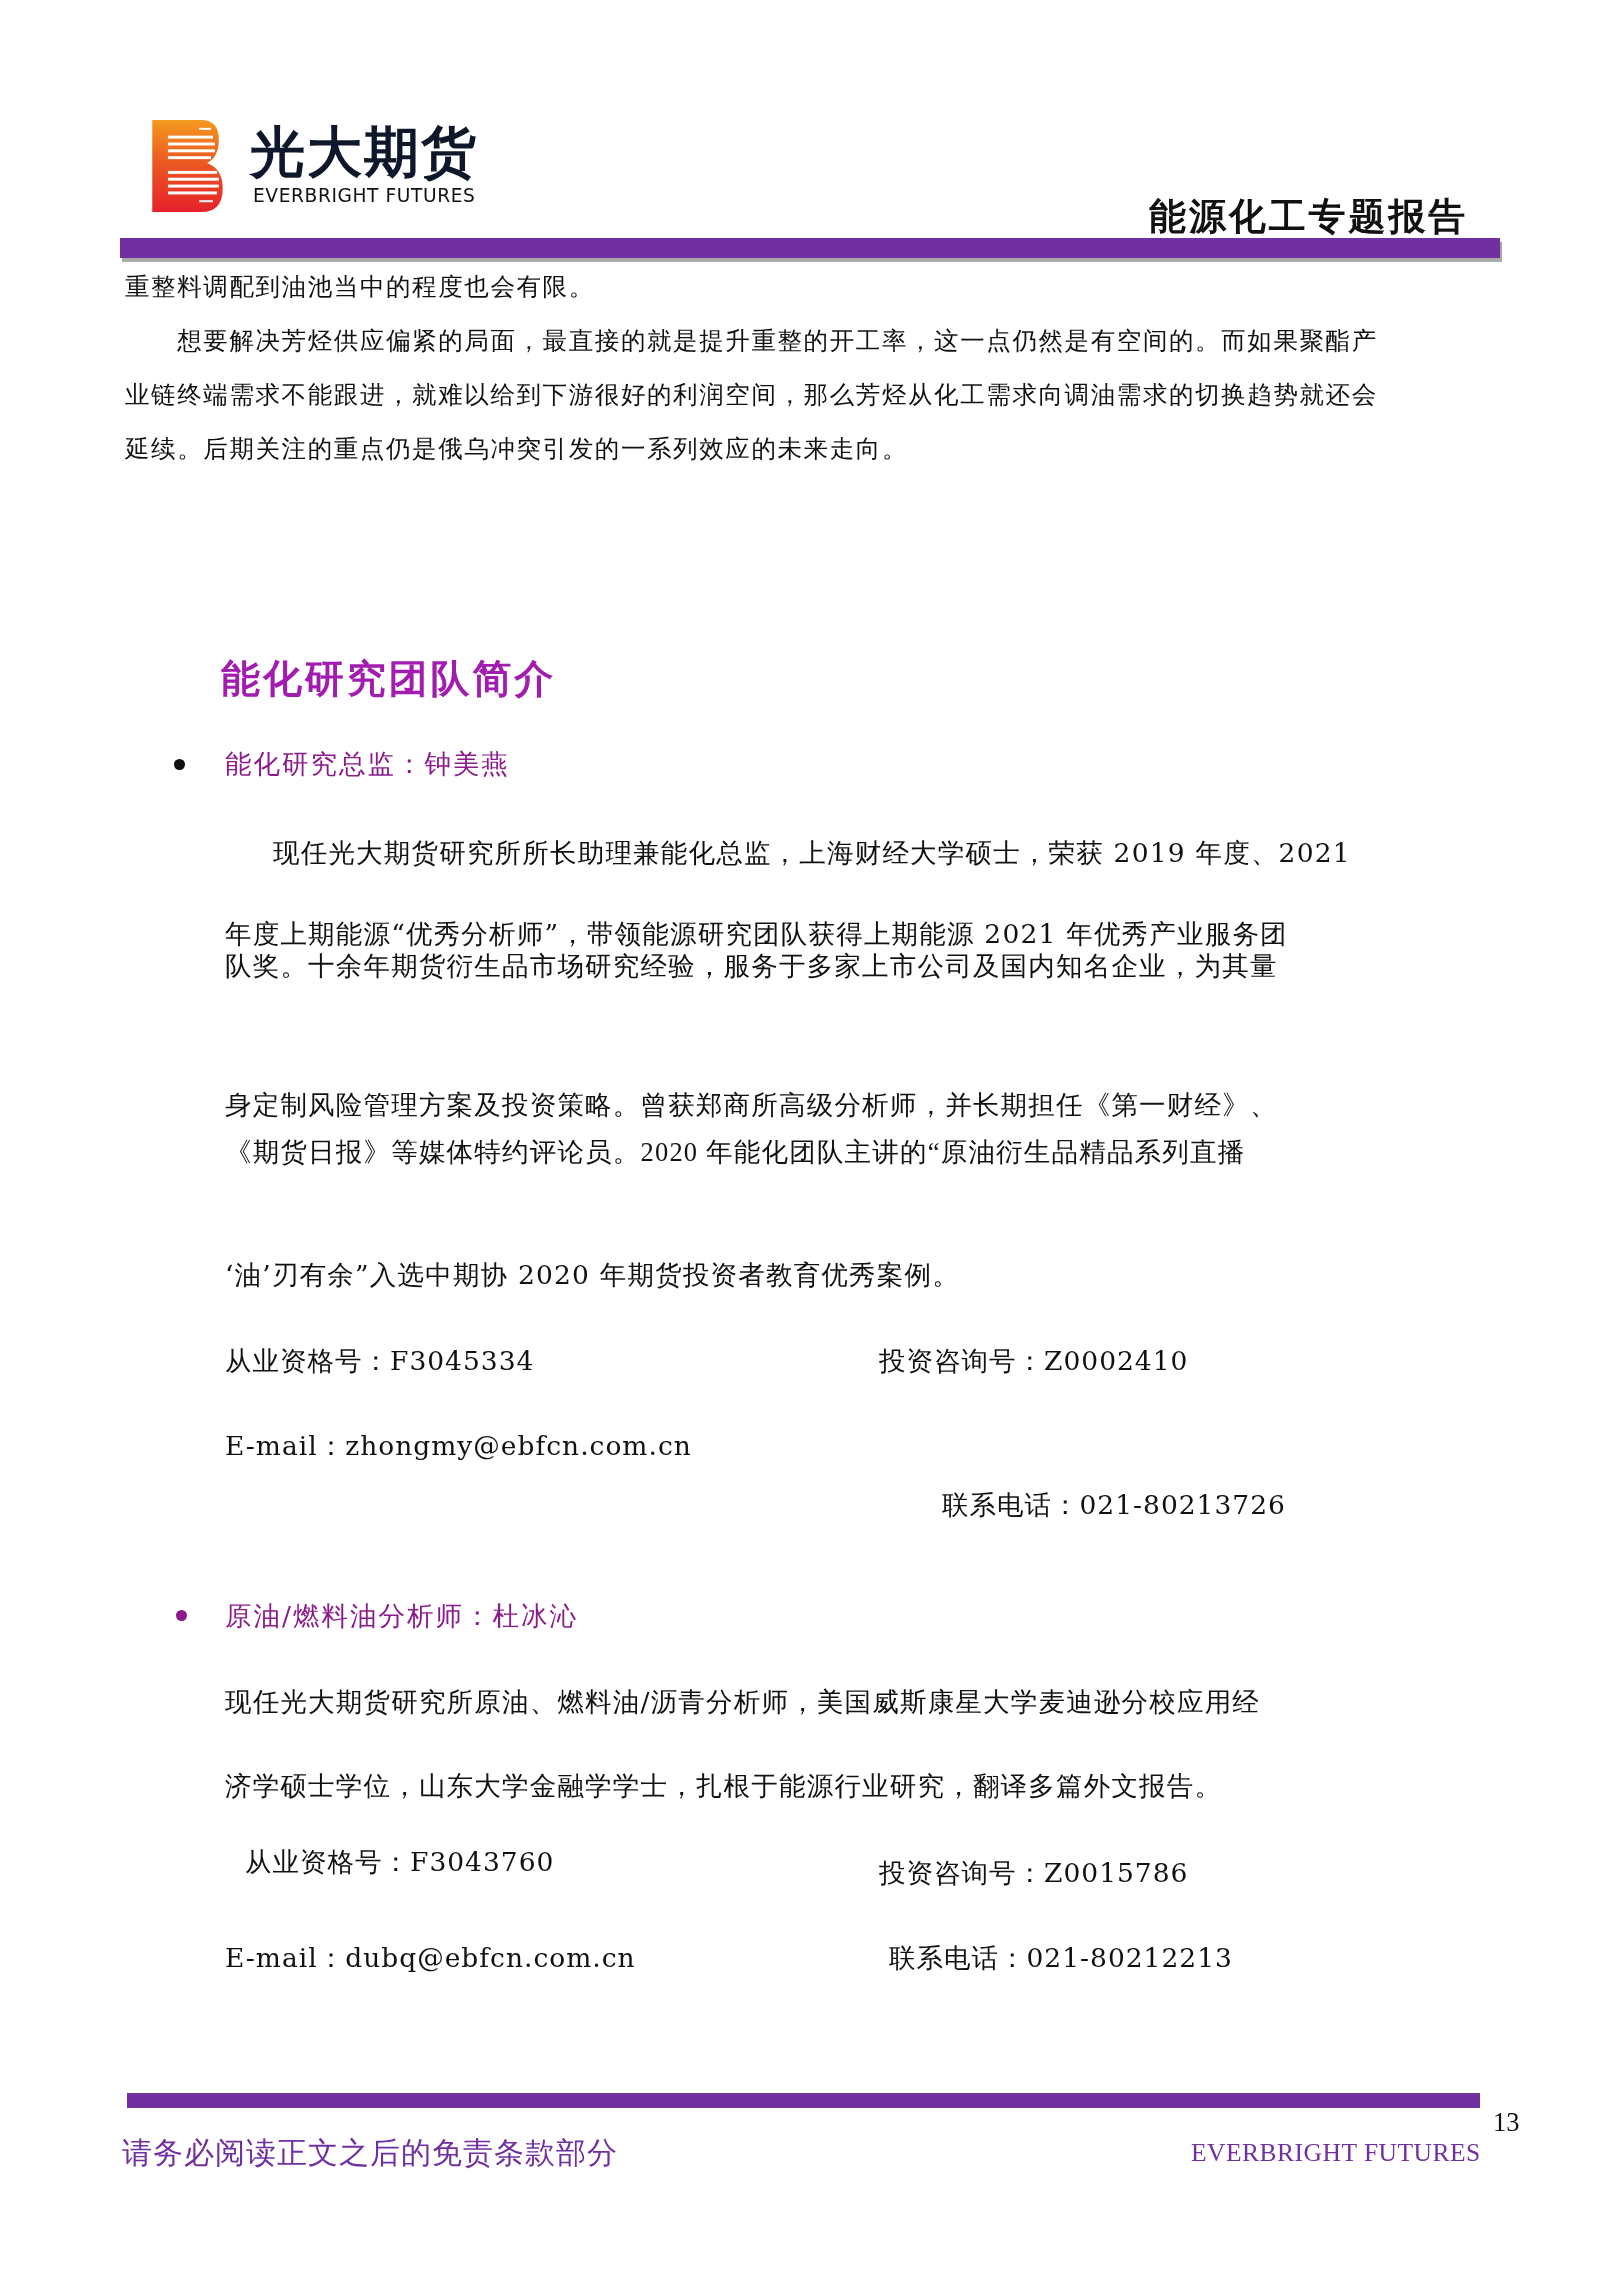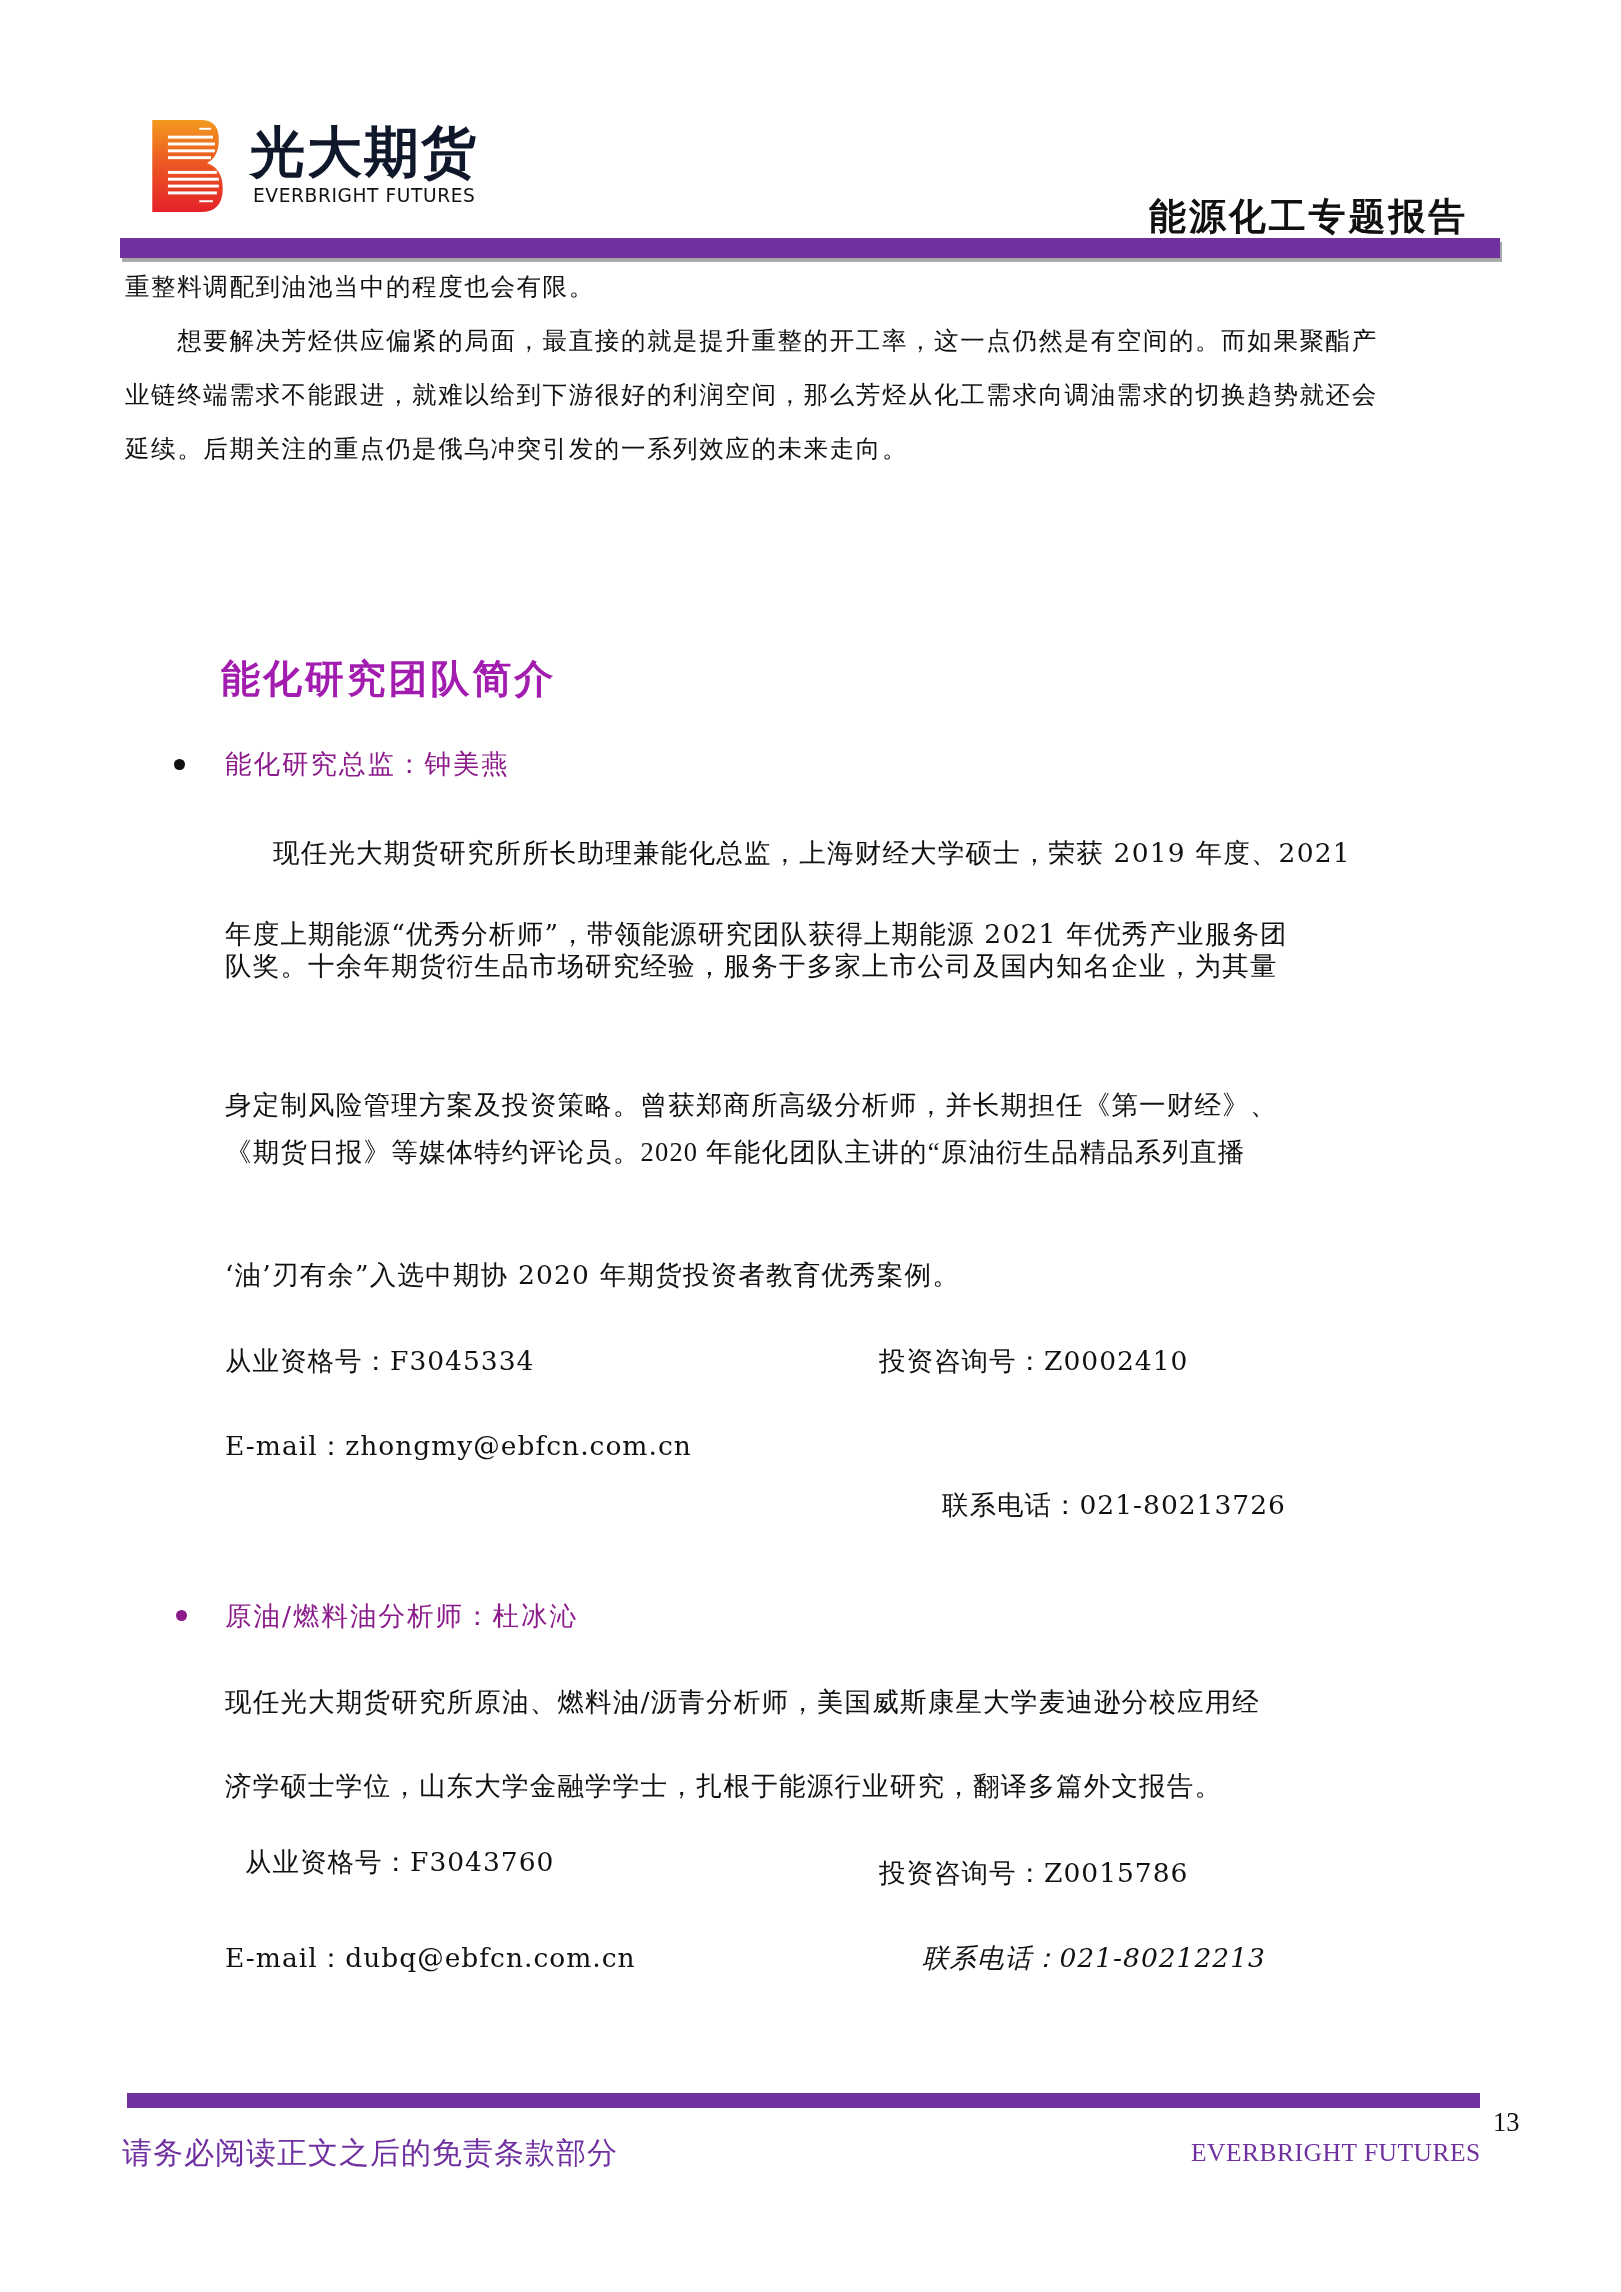--- a/index.html
+++ b/index.html
@@ -112,19 +112,19 @@
 
 <div class="abs bullet" style="left:176px; top:1610px; background:#8B1A8B;"></div>
 <div class="abs person-heading" style="top:1599px;">原油/燃料油分析师：杜冰沁</div>
 
 <div class="abs bio-line" style="top:1685px;">现任光大期货研究所原油、燃料油/沥青分析师，美国威斯康星大学麦迪逊分校应用经</div>
 <div class="abs bio-line" style="top:1769px;">济学硕士学位，山东大学金融学学士，扎根于能源行业研究，翻译多篇外文报告。</div>
 
 <div class="abs contact" style="left:225px; top:1845px;margin-left:20px;">从业资格号：F3043760</div>
 <div class="abs contact" style="left:879px; top:1856px;">投资咨询号：Z0015786</div>
 <div class="abs contact" style="left:225px; top:1941px;">E-mail：dubq@ebfcn.com.cn</div>
-<div class="abs contact" style="left:922px; top:1941px;font-style:italic;">联系电话：021-80212213</div>
+<div class="abs contact" style="left:889px; top:1941px;">联系电话：021-80212213</div>
 
 <div class="abs footer-bar"></div>
 <div class="abs page-num">13</div>
 <div class="abs disclaimer">请务必阅读正文之后的免责条款部分</div>
 <div class="abs footer-brand">EVERBRIGHT FUTURES</div>
 
 
 </body></html>

